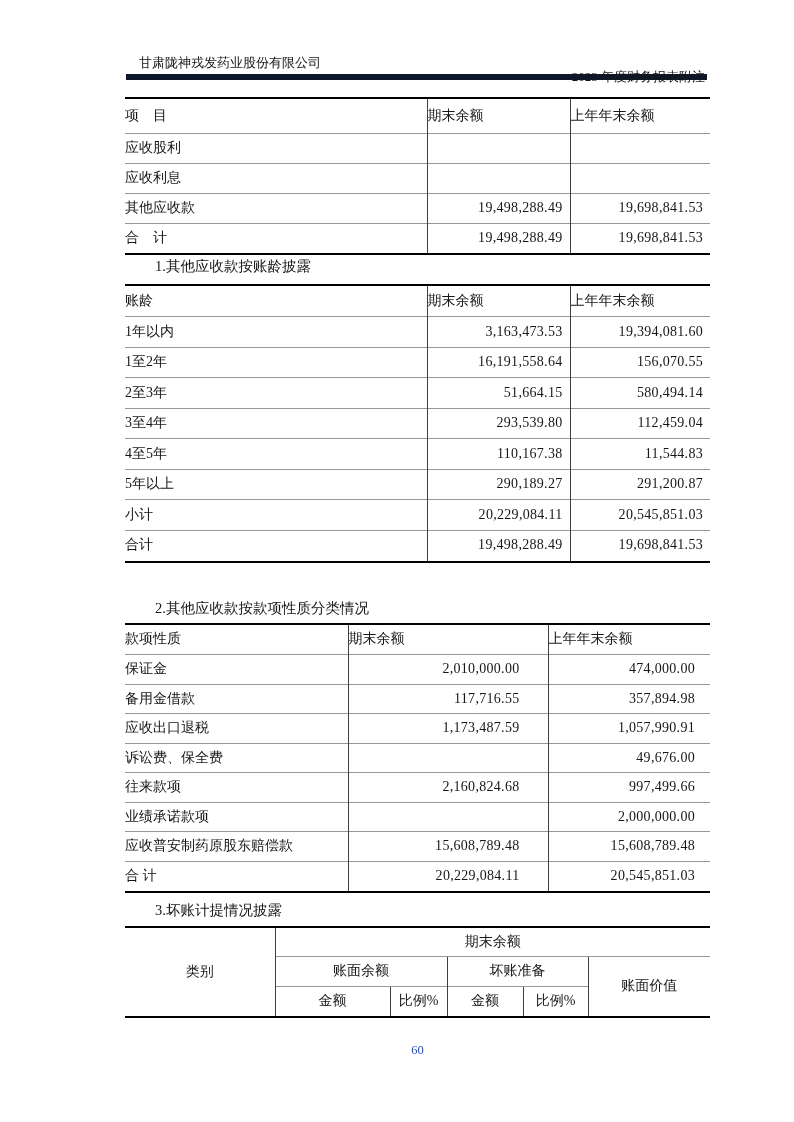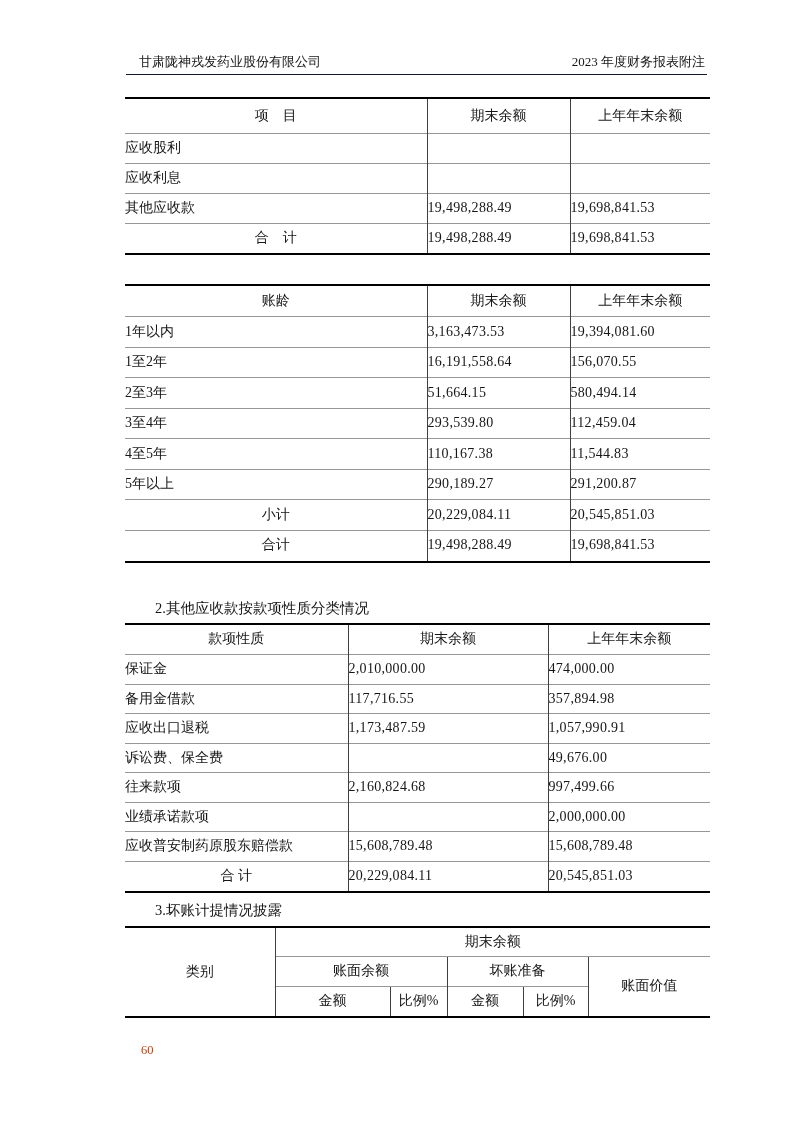--- a/index.html
+++ b/index.html
@@ -4,59 +4,59 @@
 <style>
   html,body { margin:0; padding:0; background:#ffffff; }
   .page {
     position:relative; width:794px; height:1122px; background:#ffffff;
     font-family:"Liberation Serif","DejaVu Serif",serif; color:#161616;
     overflow:hidden;
   }
   
   .hdr {
     position:absolute; left:126px; top:54px; width:581px; height:17px;
-    border-bottom:1px solid #0f172a; font-size:13px;
-    display:flex; justify-content:space-between; align-items:flex-end;
+    border-bottom:6px solid #0f172a; font-size:13px;
+    display:flex; justify-content:space-between; align-items:center;
     padding-bottom:3px; box-sizing:content-box;
   }
   .hdr .hl { padding-left:13px; }
   .hdr .hr { padding-right:2px;margin-top:29px; }
 
   
   .tbl {
     position:absolute; left:125px; width:585px;
     border-top:2.5px solid #000; border-bottom:2.5px solid #000;
   }
   .tbl table { width:100%; border-collapse:collapse; table-layout:fixed; }
   .tbl td { padding:0; vertical-align:middle; font-size:14px; line-height:1.15; overflow:hidden; }
   .tbl tr:not(:first-child) td { border-top:1px solid #979797; }
   .t123 td + td { border-left:1px solid #3f3f3f; }
-  .ctr { text-align:center; }
+  .ctr { text-align:left; }
   .lab { text-align:left; padding-left:12px; }
-  .num { font-size:13.5px; letter-spacing:.3px; }
+  .num { text-align:right; font-size:13.5px; letter-spacing:.3px; }
   .t12 .num { padding-right:7px; }
   .t3 .n2 { padding-right:28px;margin-left:39px; }
   .t3 .n3 { padding-right:15px;margin-left:40px; }
   .t1 tr { height:30px; } .t1 tr.hrow { height:34px; }
   .t2 tr { height:30.5px; }
   .t3 tr { height:29.5px; }
   .t4 tr.r1 { height:28px; } .t4 tr.r2 { height:30px; } .t4 tr.r3 { height:30px; }
   .t4 td { text-align:center; }
   .t4 .vl { border-left:1px solid #3f3f3f; }
 
   
   .sec {
     position:absolute; left:125px; width:585px; font-size:14.5px;
     padding-left:30px; box-sizing:border-box;
   }
   .s1 { top:257px; } .s2 { top:599px; } .s3 { top:901px; }
 
   .footer {
-    position:absolute; left:141px; top:1043px; width:585px;
-    font-size:12.5px; color:#c2410c;
+    position:absolute; left:125px; top:1043px; width:585px;
+    text-align:center; font-size:12.5px; color:#1d4ed8;
   }
 </style>
 </head>
 <body>
 
 <div class="page">
 
   <div class="hdr">
     <span class="hl">甘肃陇神戎发药业股份有限公司</span>
     <span class="hr">2023 年度财务报表附注</span>
@@ -92,20 +92,21 @@
       </tr>
       <tr>
         <td class="ctr">合　计</td>
         <td class="num">19,498,288.49</td>
         <td class="num">19,698,841.53</td>
       </tr>
     </tbody>
       </table>
   </div>
 
+  <div class="sec s1">1.其他应收款按账龄披露</div>
 
   <div class="tbl t2 t12 t123" style="top:284px">
     <table>
       <colgroup>
           <col style="width:302px">
           <col style="width:143px">
           <col style="width:140px">
         </colgroup>
       <tbody>
           <tr>

